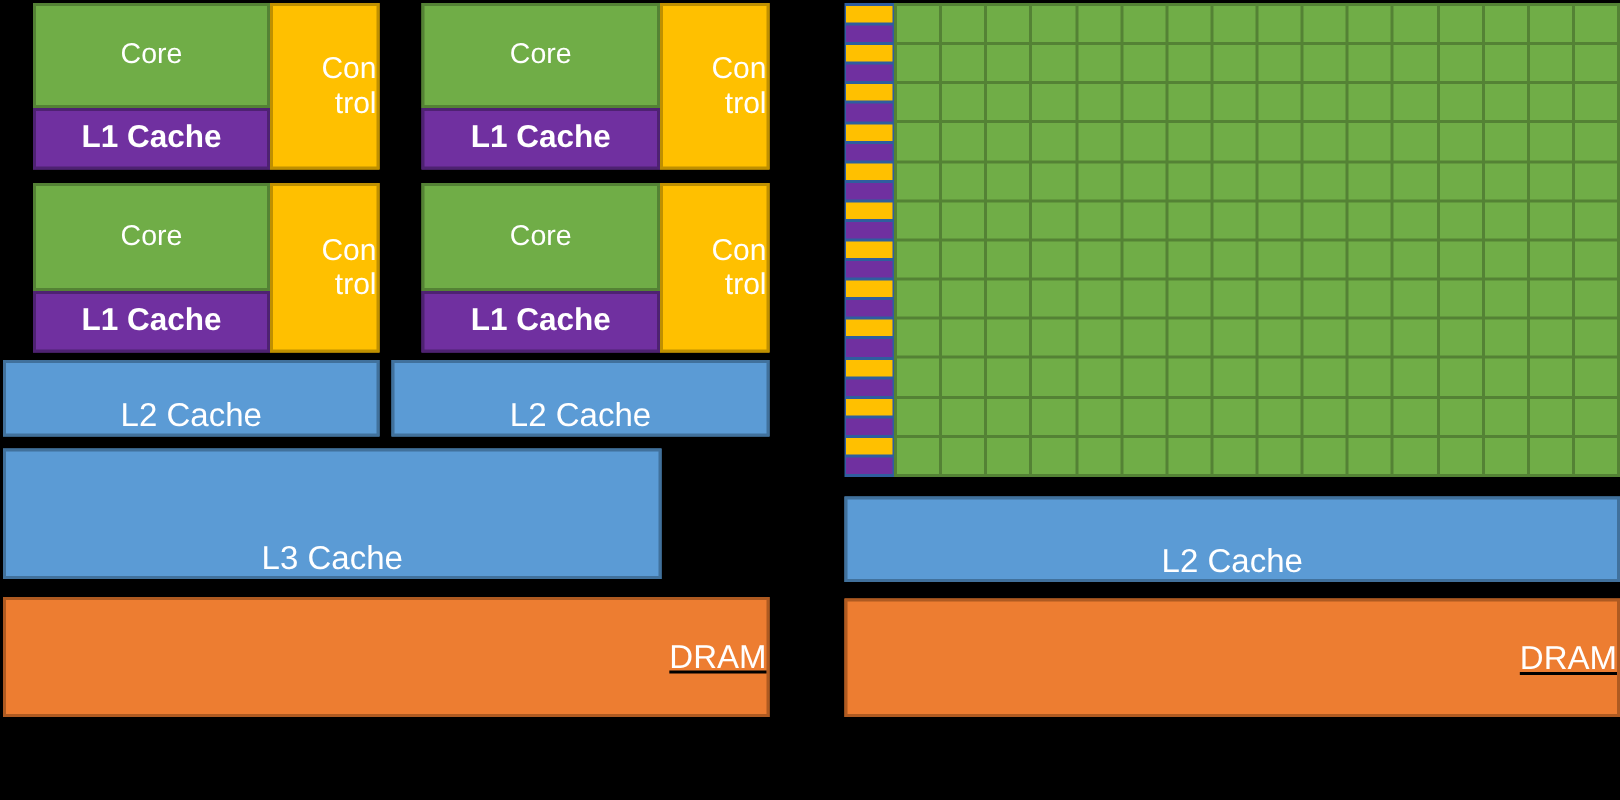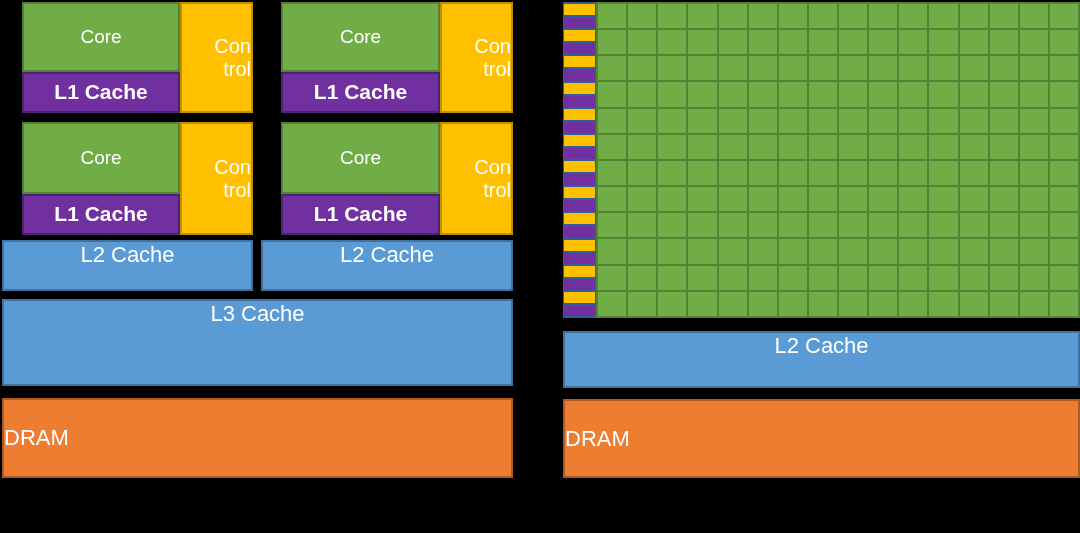--- a/index.html
+++ b/index.html
@@ -39,28 +39,29 @@
   .control-col{
     width:69px;
     background:var(--yellow);
     border:2px solid var(--yellow-border);
     display:flex;flex-direction:column;align-items:flex-end;justify-content:center;
     font-size:20px;line-height:26px;
   }
   .blue-bar{
     background:var(--blue);
     border:2px solid var(--blue-border);
-    display:flex;align-items:flex-start;justify-content:center;
+    display:flex;align-items:flex-end;justify-content:center;
     font-size:22px;
   }
   .dram-bar{
     background:var(--orange);
     border:2px solid var(--orange-border);
-    display:flex;align-items:center;justify-content:flex-start;
+    display:flex;align-items:center;justify-content:flex-end;
     font-size:22px;
+    text-decoration:underline;
   }
 
   
   .stripe-col{
     background:var(--stripe-blue);
     display:flex;flex-direction:column;
     padding:1px;
   }
   .stripe-pair{
     flex:1;
@@ -145,21 +146,21 @@
       </div>
     </div>
 
     <div class="abs blue-bar" style="left:2px;top:240px;width:251px;height:51px;">
       <span class="label">L2 Cache</span>
     </div>
     <div class="abs blue-bar" style="left:261px;top:240px;width:252px;height:51px;">
       <span class="label">L2 Cache</span>
     </div>
 
-    <div class="abs blue-bar" style="left:2px;top:299px;width:511px;height:87px;">
+    <div class="abs blue-bar" style="left:2px;top:299px;width:439px;height:87px;">
       <span class="label">L3 Cache</span>
     </div>
 
     <div class="abs dram-bar" style="left:2px;top:398px;width:511px;height:80px;">
       <span class="label">DRAM</span>
     </div>
   </div>
 
   <div>
 

